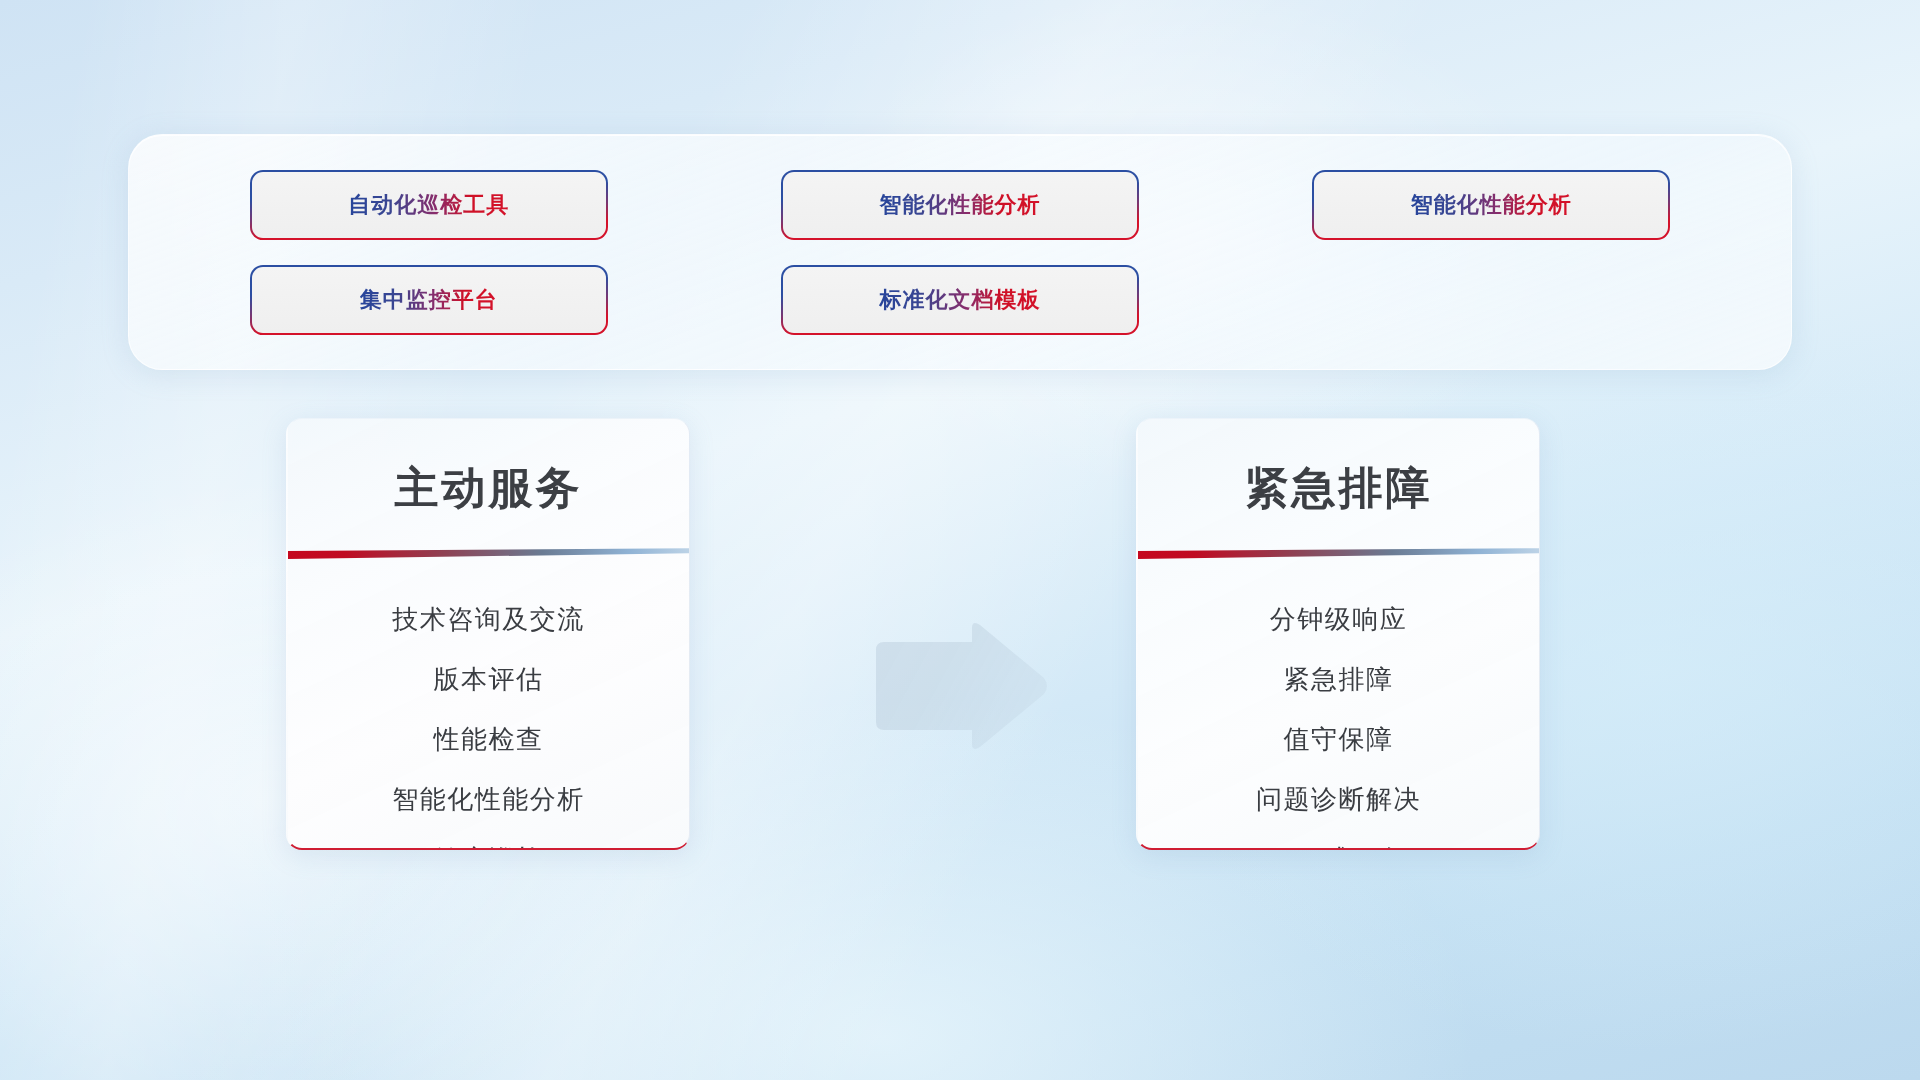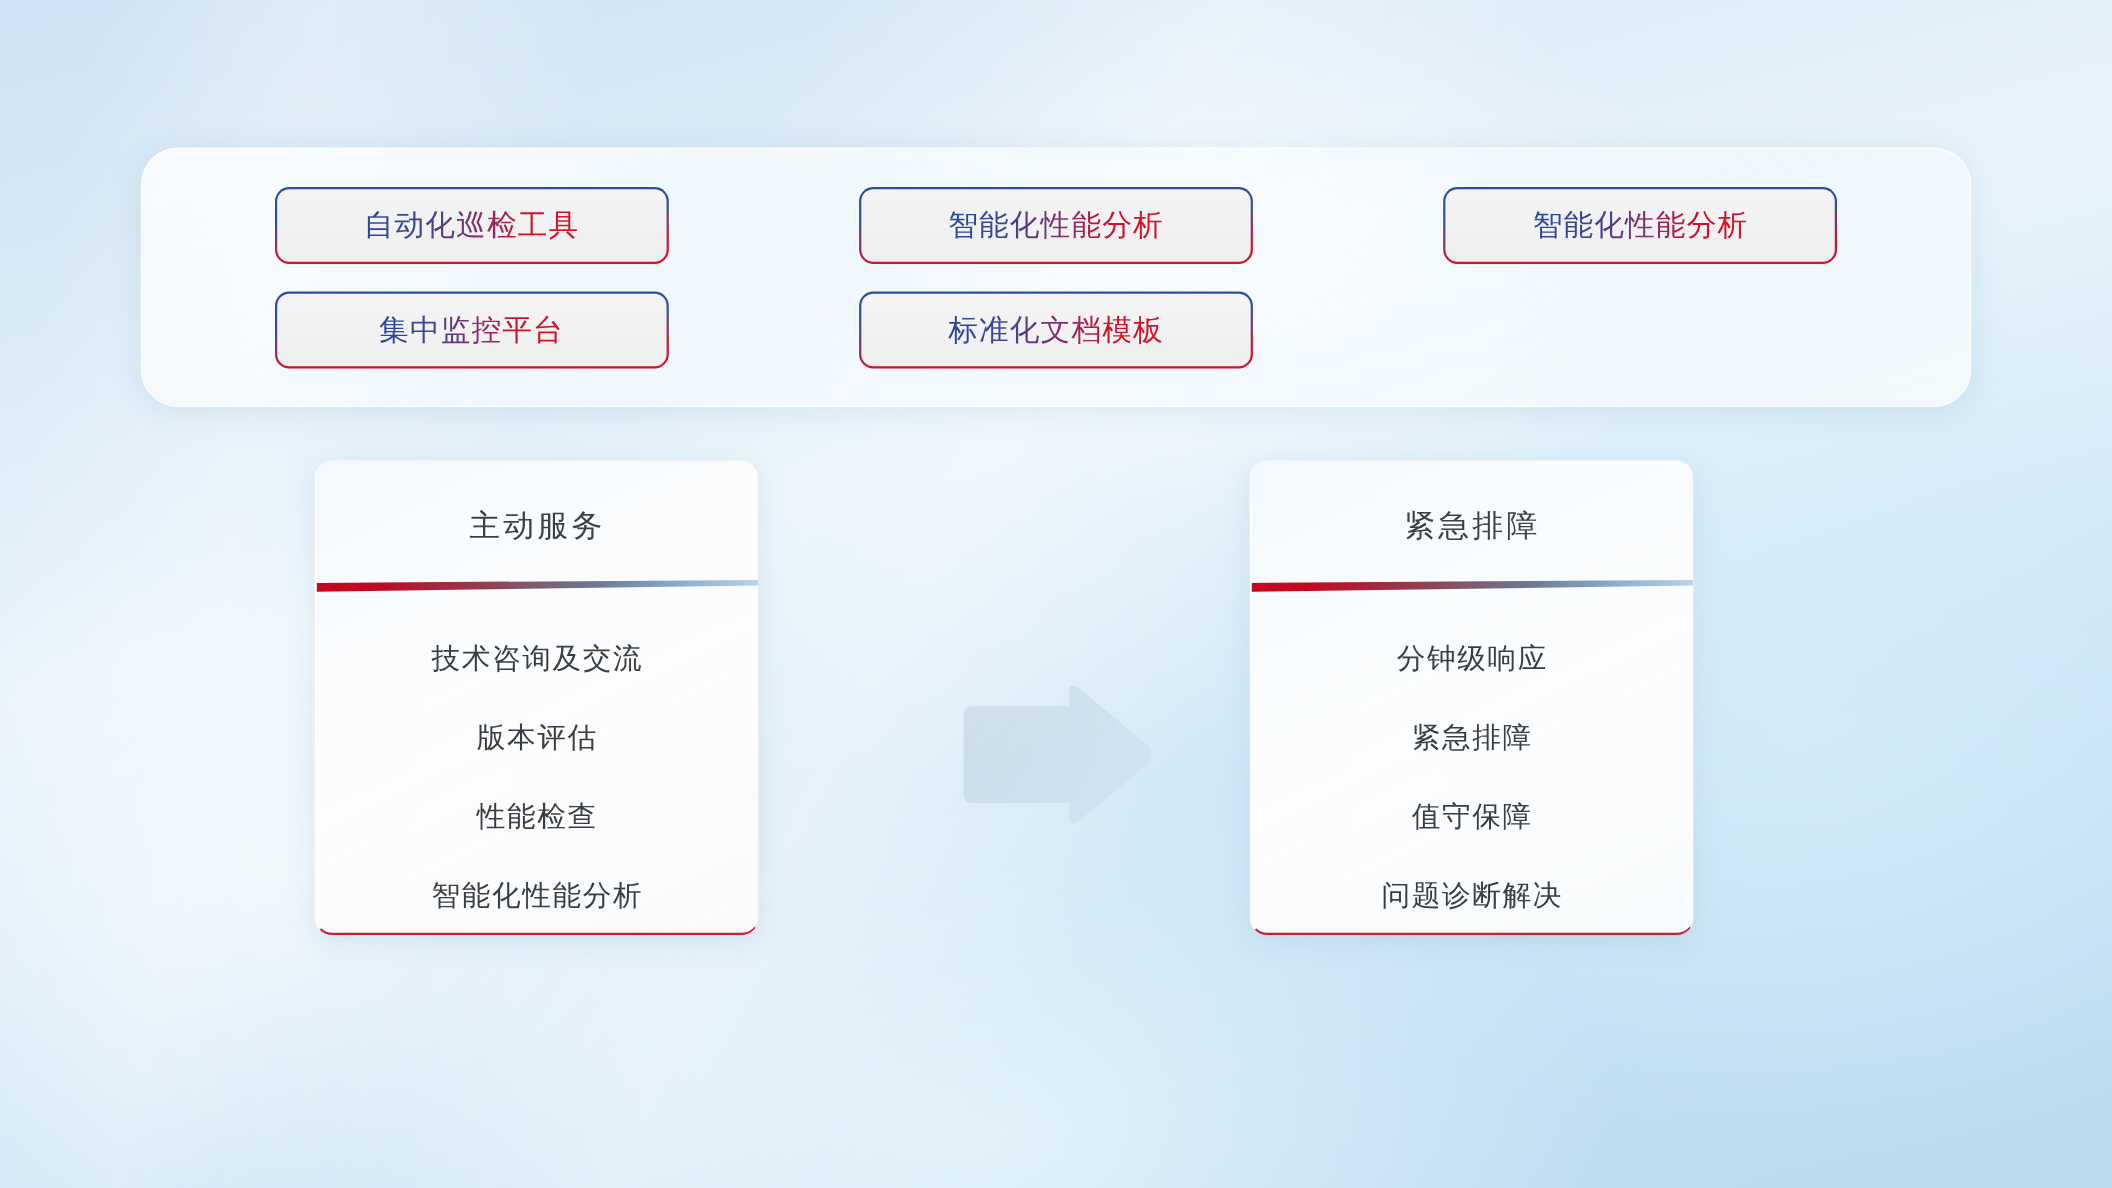--- a/index.html
+++ b/index.html
@@ -78,22 +78,22 @@
     content: "";
     position: absolute;
     inset: 0;
     border-radius: 11px;
     background: linear-gradient(180deg, #f4f4f4 0%, #efefef 100%);
     z-index: 1;
   }
   .chip-label {
     position: relative;
     z-index: 2;
-    font-size: 27px;
-    font-weight: 400;
+    font-size: 22px;
+    font-weight: 700;
     letter-spacing: 1px;
     background: linear-gradient(90deg, #27459b 0%, #3a4692 26%, #8a2c6a 55%, #cf1026 76%, #d4122a 100%);
     -webkit-background-clip: text;
     background-clip: text;
     color: transparent;
     -webkit-text-fill-color: transparent;
     white-space: nowrap;
   }
 
   
@@ -119,42 +119,42 @@
     top: 0;
     bottom: -2px;
     width: 2px;
     background: linear-gradient(180deg, rgba(198,210,224,0.55) 0%, rgba(205,200,210,0.6) 40%, rgba(226,150,160,0.85) 70%, #d9566a 88%, #cf1d33 100%);
   }
   #card-active { left: 286px; }
   #card-passive { left: 1136px; }
 
   .card-title {
     text-align: center;
-    font-size: 28px;
-    font-weight: 400;
+    font-size: 44px;
+    font-weight: 700;
     color: #3c3f44;
     letter-spacing: 3px;
     margin-top: 40px;
   }
 
   .divider {
     position: relative;
     width: 430px;
     height: 13px;
     margin: 30px auto 0 auto;
     left: -4px;
   }
   .divider svg { display: block; }
 
   .card-list {
     margin-top: 28px;
     display: flex;
     flex-direction: column;
     align-items: center;
-    gap: 12px;
+    gap: 0px;
   }
   .card-list-item {
     font-size: 26px;
     color: #3a3d42;
     letter-spacing: 1.5px;
     line-height: 1;
     padding: 17px 0;
     white-space: nowrap;
   }
 

